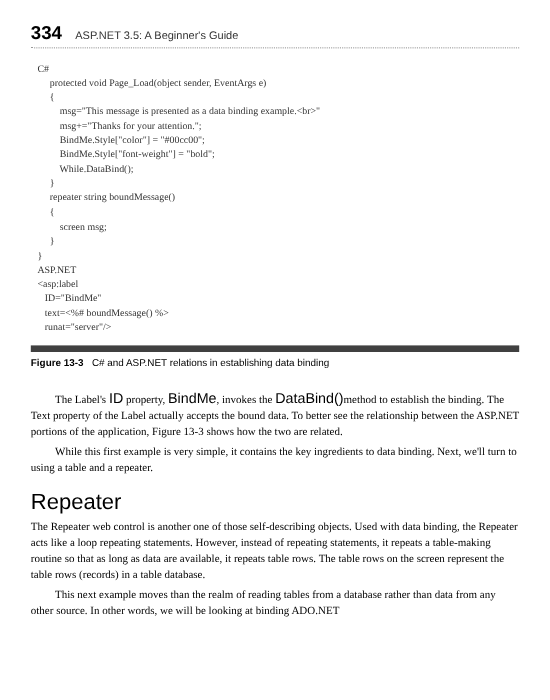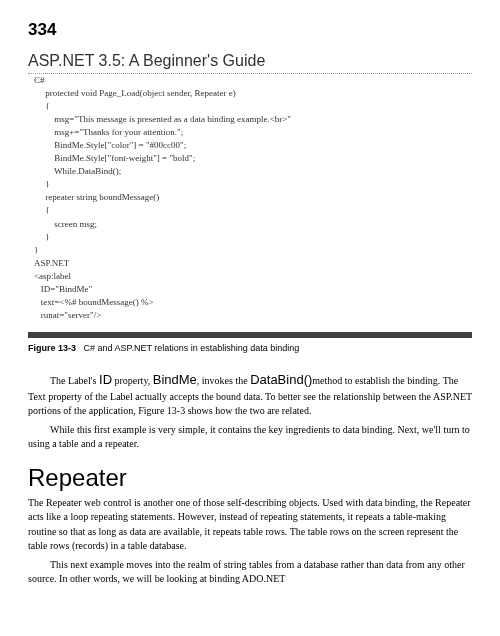--- a/index.html
+++ b/index.html
@@ -15,29 +15,29 @@
       font-size: 10px;
       color: #000;
       padding: 20px 28px 20px 28px;
     }
     .header {
       display: flex;
       align-items: baseline;
       gap: 12px;
       border-bottom: 1px dotted #999;
       padding-bottom: 3px;
-      flex-direction: column;
+      margin-bottom: 12px;
     }
     .page-num {
       font-size: 17px;
       font-weight: bold;
       font-family: Arial, sans-serif;
     }
     .book-title {
-      font-size: 16px;
+      font-size: 10px;
       font-family: Arial, sans-serif;
       color: #333;
     }
     .code-block {
       font-family: 'Comic Sans MS', cursive;
       font-size: 9px;
       line-height: 1.45;
       white-space: pre;
       margin-left: 6px;
       margin-bottom: 10px;
@@ -62,37 +62,37 @@
     .body-para .indent {
       display: inline-block;
       width: 22px;
     }
     .code-inline {
       font-family: Liberation Sans, sans-serif;
       font-size: 13px;
     }
     .section-heading {
       font-family: Arial, sans-serif;
-      font-size: 24px;
+      font-size: 20px;
       font-weight: normal;
       margin-top: 12px;
       margin-bottom: 4px;
       color: #000;
     }
   </style>
 </head>
 <body>
 
 <div class="header">
   <span class="page-num">334</span>
   <span class="book-title">ASP.NET 3.5: A Beginner's Guide</span>
 </div>
 
 <div class="code-block"><span>C#</span>
-<span>     protected void Page_Load(object sender, Repeater e)</span>
+<span>     protected void Page_Load(object sender, EventArgs e)</span>
 <span>     {</span>
 <span>         msg="This message is presented as a data binding example.&lt;br&gt;"</span>
 <span>         msg+="Thanks for your attention.";</span>
 <span>         BindMe.Style["color"] = "#00cc00";</span>
 <span>         BindMe.Style["font-weight"] = "bold";</span>
 <span>         While.DataBind();</span>
 <span>     }</span>
 <span>     repeater string boundMessage()</span>
 <span>     {</span>
 <span>         screen msg;</span>
@@ -109,13 +109,13 @@
 </div>
 
 <p class="body-para"><span class="indent"></span><span>The Label's </span><span class="code-inline">ID</span><span> property, </span><span class="code-inline">BindMe</span><span>, invokes the </span><span class="code-inline">DataBind()</span><span>method to establish the binding. The Text property of the Label actually accepts the bound data. To better see the relationship between the ASP.NET portions of the application, Figure 13-3 shows how the two are related.</span></p>
 
 <p class="body-para"><span class="indent"></span><span>While this first example is very simple, it contains the key ingredients to data binding. Next, we'll turn to using a table and a repeater.</span></p>
 
 <h2 class="section-heading">Repeater</h2>
 
 <p class="body-para"><span>The Repeater web control is another one of those self-describing objects. Used with data binding, the Repeater acts like a loop repeating statements. However, instead of repeating statements, it repeats a table-making routine so that as long as data are available, it repeats table rows. The table rows on the screen represent the table rows (records) in a table database.</span></p>
 
-<p class="body-para"><span class="indent"></span><span>This next example moves into the realm of string tables from a database rather than data from any other source. In other words, we will be looking at binding ADO.NET</span></p>
+<p class="body-para"><span class="indent"></span><span>This next example moves than the realm of reading tables from a database rather than data from any other source. In other words, we will be looking at binding ADO.NET</span></p>
 
 </body></html>

